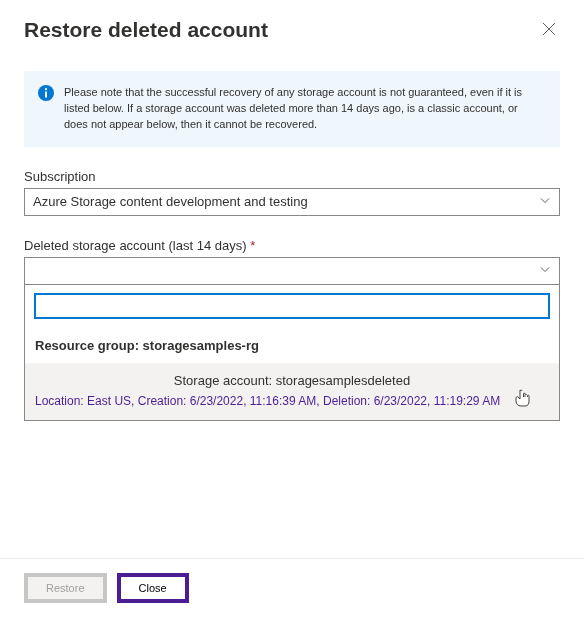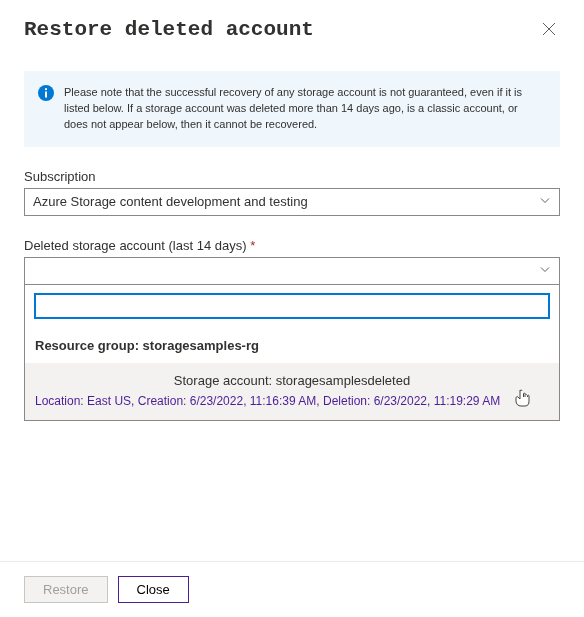--- a/index.html
+++ b/index.html
@@ -22,21 +22,20 @@
     .header {
       display: flex;
       justify-content: space-between;
       align-items: flex-start;
       margin-bottom: 28px;
     }
     .title {
       font-size: 21px;
       font-weight: 600;
       color: #323130;
-      font-family: Liberation Mono, monospace;
     }
     .close-icon {
       cursor: pointer;
       padding: 4px;
       color: #605e5c;
     }
     .info-box {
       background: #eff6fc;
       padding: 14px 16px 14px 40px;
       position: relative;
@@ -141,23 +140,23 @@
       position: absolute;
       bottom: 0;
       left: 0;
       right: 0;
       border-top: 1px solid #edebe9;
       padding: 14px 24px;
       display: flex;
       gap: 10px;
     }
     .btn {
-      font-size: 13px;
+      font-size: 11px;
       padding: 5px 18px;
-      border: 1px solid #4c1d95;
+      border: 4px solid #4c1d95;
       background: #ffffff;
       cursor: pointer;
       font-family: inherit;
     }
     .btn.disabled {
       color: #a19f9d;
       border-color: #c8c6c4;
       background: #f3f2f1;
       cursor: default;
     }

